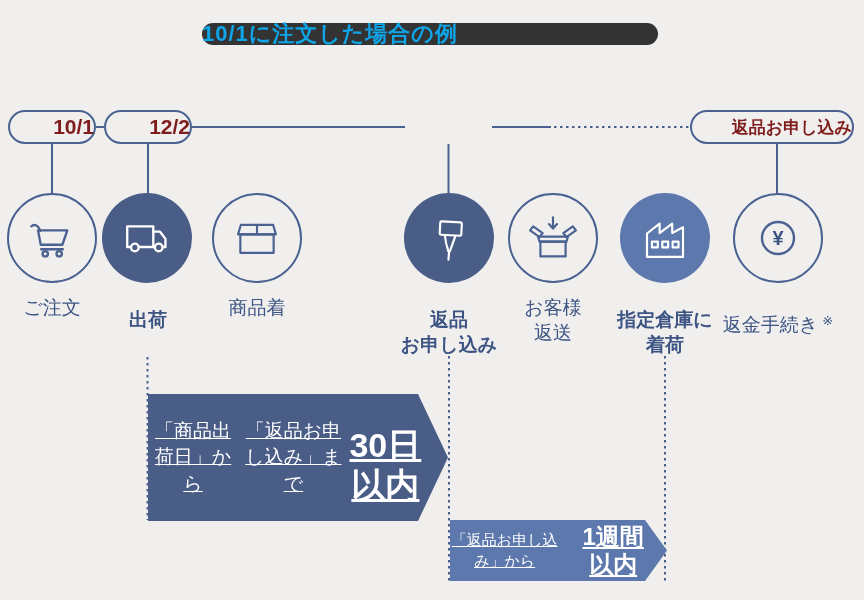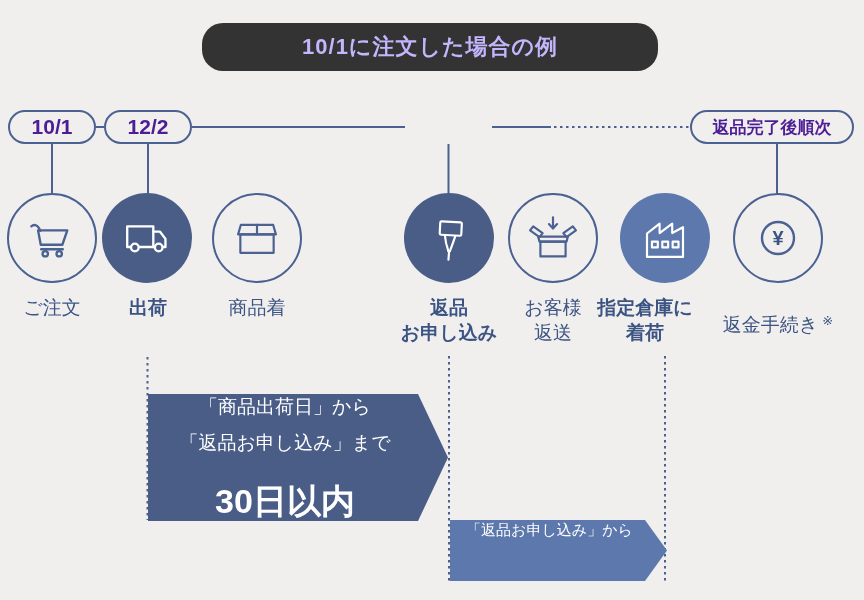--- a/index.html
+++ b/index.html
@@ -8,59 +8,59 @@
     background:#f0efee;
   }
   #canvas{
     position:relative;
     width:864px;height:600px;
     background:#f0efee;
     overflow:hidden;
   }
   
   .title-pill{
-    position:absolute;left:202px;top:23px;width:456px;height:48px;
+    position:absolute;left:202px;top:23px;width:456px;height:22px;
     background:#333333;border-radius:21px;
-    display:flex;align-items:center;justify-content:center;
-    color:#c4b5fd;font-size:22px;font-weight:600;letter-spacing:1px;
+    display:flex;align-items:center;justify-content:flex-start;
+    color:#0ea5e9;font-size:22px;font-weight:600;letter-spacing:1px;
   }
   
   .lines{position:absolute;left:0;top:0;width:864px;height:600px;z-index:1;}
   .lines path{stroke:#4a6191;stroke-width:2;fill:none;}
   .lines path.dot{stroke-dasharray:2.5 3.5;}
   
   .date-pill{
     position:absolute;top:110px;height:34px;box-sizing:border-box;
     border:2px solid #4a6191;border-radius:18px;background:#f0efee;
-    display:flex;align-items:center;justify-content:center;
-    color:#4c1d95;font-size:21px;font-weight:600;z-index:2;
+    display:flex;align-items:center;justify-content:flex-end;
+    color:#7f1d1d;font-size:21px;font-weight:600;z-index:2;
   }
   .date-pill.small{font-size:17px;}
   
   .circle{
     position:absolute;top:193px;width:90px;height:90px;border-radius:50%;
     box-sizing:border-box;display:flex;align-items:center;justify-content:center;
     z-index:2;
   }
   .circle.outline{border:2px solid #4a6191;background:#f0efee;color:#4a6191;}
   .circle.filled-dark{background:#4a5d87;color:#ffffff;}
   .circle.filled-medium{background:#5d78ac;color:#ffffff;}
   .circle svg{display:block;}
   
   .step-label{
     position:absolute;top:295px;width:150px;
     text-align:center;color:#3c5483;font-size:19px;line-height:1.32;
     white-space:pre-line;z-index:2;
   }
-  .step-label.bold{font-weight:700;}
+  .step-label.bold{font-weight:700;margin-top:12px;}
   .step-label .note{font-size:13px;vertical-align:6px;margin-left:4px;}
   
   .arrow-banner{
-    position:absolute;color:#ffffff;display:flex;flex-direction:column;
-    align-items:center;justify-content:space-between;z-index:3;text-align:center;
+    position:absolute;color:#ffffff;display:flex;flex-direction:row;
+    align-items:center;justify-content:flex-end;z-index:3;text-align:center;text-decoration:underline;
   }
   .arrow-banner.primary{
     left:148px;top:394px;width:300px;height:127px;background:#4a5d87;
     clip-path:polygon(0 0,calc(100% - 30px) 0,100% 50%,calc(100% - 30px) 100%,0 100%);
     padding-right:26px;box-sizing:border-box;
   }
   .arrow-banner.secondary{
     left:450px;top:520px;width:217px;height:61px;background:#5d78ac;
     clip-path:polygon(0 0,calc(100% - 22px) 0,100% 50%,calc(100% - 22px) 100%,0 100%);
     padding-right:18px;box-sizing:border-box;gap:18px;
@@ -93,21 +93,21 @@
     <path class="dot" d="M665 356 V581"></path>
   </svg>
 
   <div class="date-pill" style="left:8px;width:88px;">
       <span>10/1</span>
     </div>
   <div class="date-pill" style="left:104px;width:88px;">
       <span>12/2</span>
     </div>
   <div class="date-pill small" style="left:690px;width:164px;">
-      <span>返品完了後順次</span>
+      <span>返品お申し込み</span>
     </div>
 
   <div class="circle outline" style="left:7px;">
     <svg width="54" height="54" viewBox="0 0 60 60" fill="none" stroke="#4a6191" stroke-width="2.6" stroke-linecap="round" stroke-linejoin="round">
       <path d="M7 17 C10 14.5 13.5 15.5 15.5 19 L17 22"></path>
       <path d="M14.5 21.5 L47 21.5 L41.5 37.5 L17.5 37.5 Z"></path>
       <path d="M18 42.5 L42 42.5"></path>
       <circle cx="22.5" cy="47.5" r="3"></circle>
       <circle cx="38" cy="47.5" r="3"></circle>
     </svg>
@@ -159,34 +159,35 @@
 返送</span></div>
 
   <div class="circle filled-medium" style="left:620px;">
     <svg width="54" height="54" viewBox="0 0 60 60" fill="none" stroke="#ffffff" stroke-width="2.4" stroke-linecap="round" stroke-linejoin="round">
       <path d="M10 51 V25 L24 14 V24.5 L38 14 V24.5 L50 18 V51 Z"></path>
       <rect x="15.5" y="34" width="6.5" height="6.5"></rect>
       <rect x="27" y="34" width="6.5" height="6.5"></rect>
       <rect x="38.5" y="34" width="6.5" height="6.5"></rect>
     </svg>
   </div>
-  <div class="step-label bold" style="left:570px;"><span>指定倉庫に
+  <div class="step-label bold" style="left:590px;"><span>指定倉庫に
 着荷</span></div>
 
   <div class="circle outline" style="left:733px;">
     <svg width="60" height="60" viewBox="0 0 60 60" fill="none" stroke="#4a6191" stroke-width="2.4">
       <circle cx="30" cy="30" r="16"></circle>
       <text x="30" y="37" text-anchor="middle" font-size="20" font-weight="700" fill="#3c5483" stroke="none">¥</text>
     </svg>
   </div>
   <div class="step-label" style="left:703px;margin-top:17px;"><span>返金手続き</span><span class="note">※</span></div>
 
   <div class="arrow-banner primary">
     <div class="l-sm">「商品出荷日」から</div>
     <div class="l-sm">「返品お申し込み」まで</div>
     <div class="l-big">30日以内</div>
   </div>
 
   <div class="arrow-banner secondary">
     <div class="l-xs">「返品お申し込み」から</div>
+    <div class="l-mid">1週間以内</div>
   </div>
 
 </div>
 
 </body></html>

